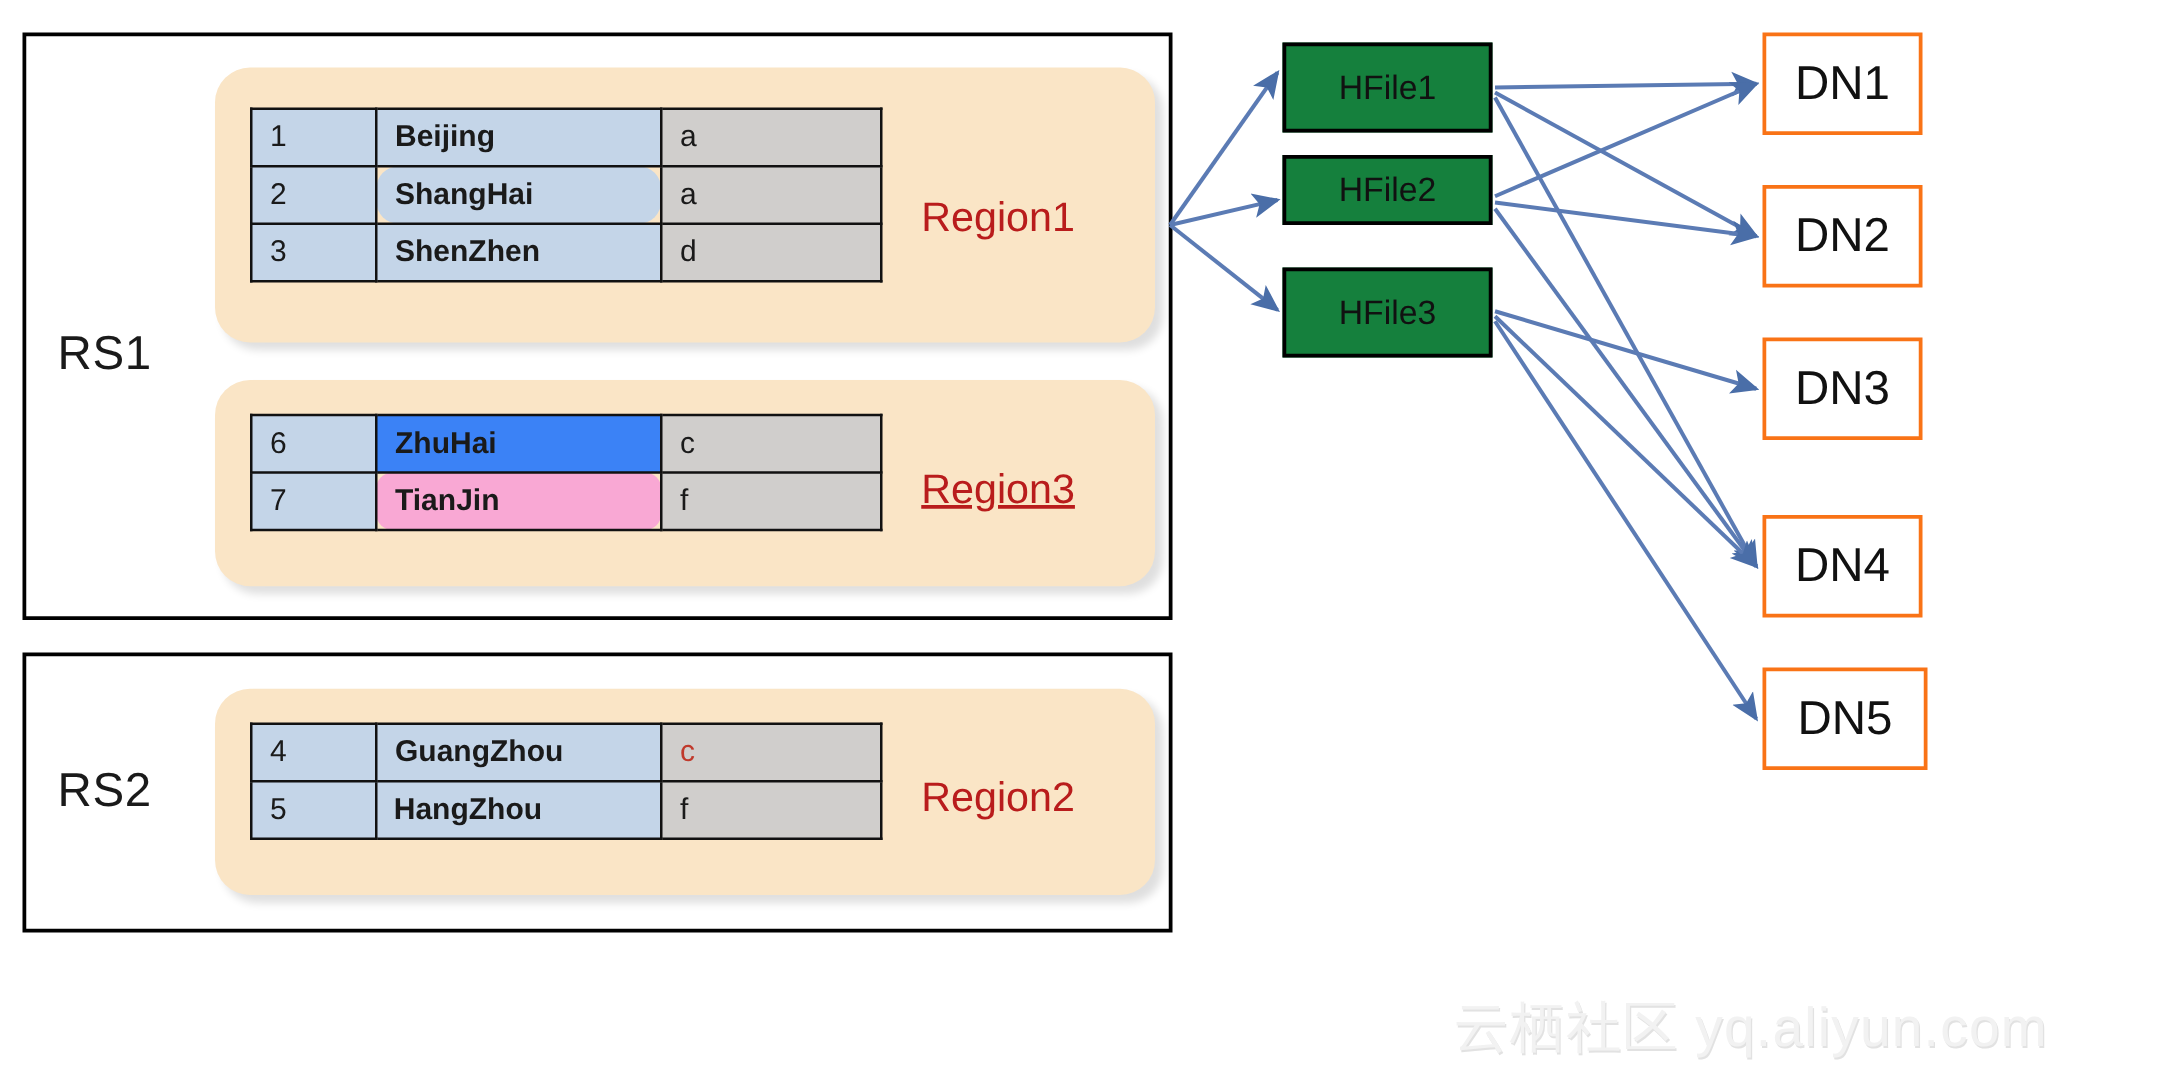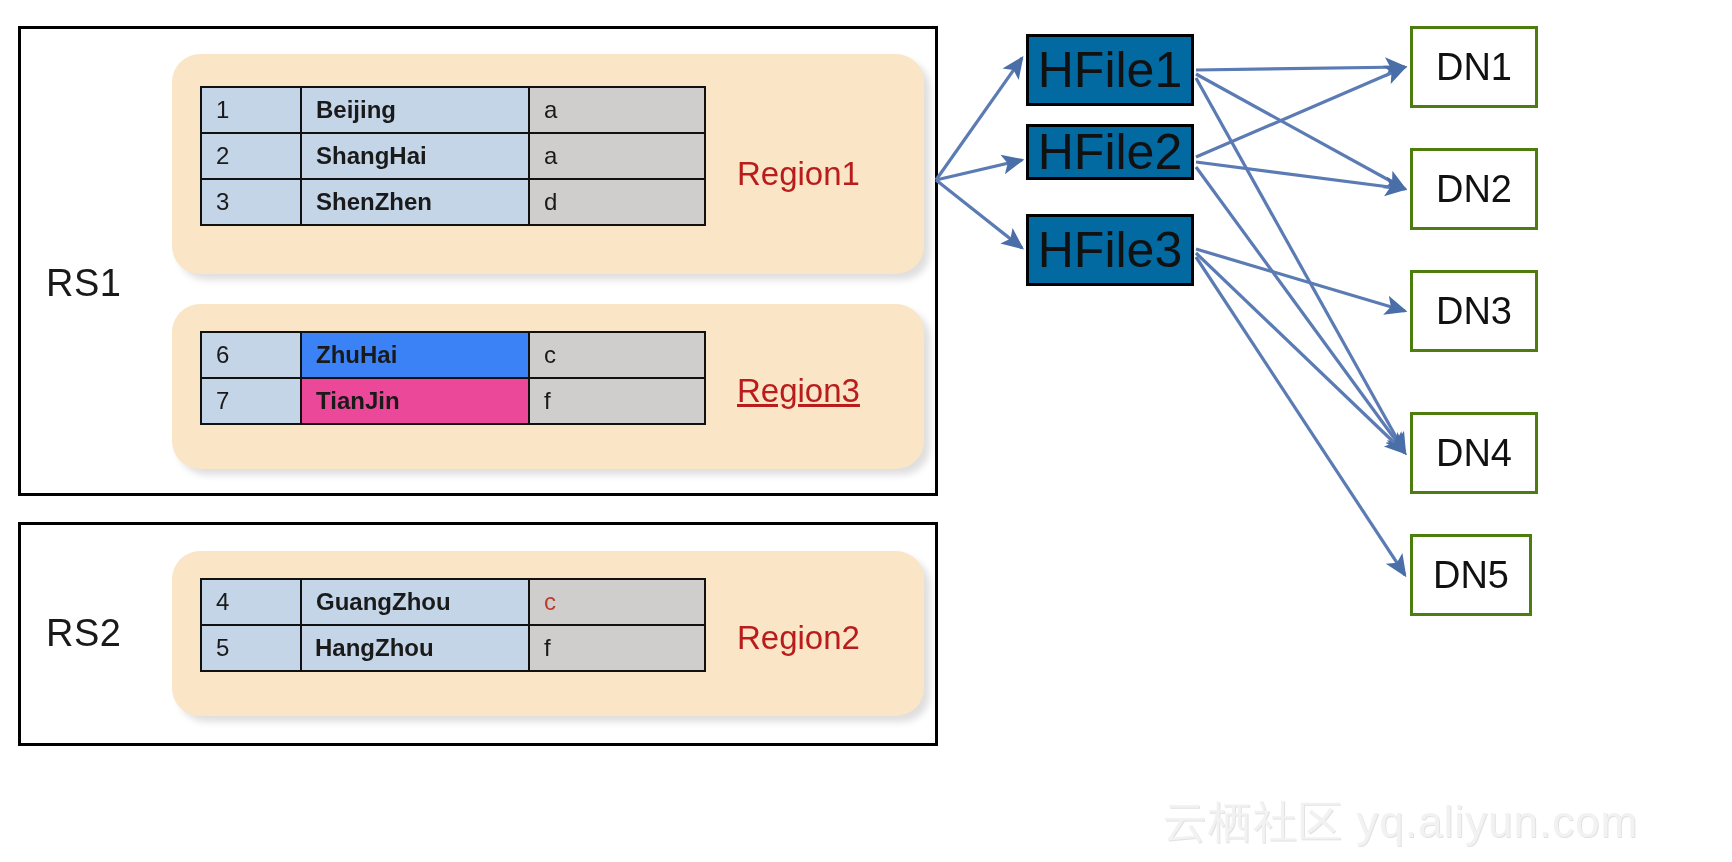--- a/index.html
+++ b/index.html
@@ -80,51 +80,51 @@
   }
   .data-table td.col-id   { width: 100px; background: #c4d5e8; }
   .data-table td.col-city { width: 228px; background: #c4d5e8; font-weight: bold; }
   .data-table td.col-tag  { width: 176px; background: #d0cecc; }
   .data-table td.tag-red  { color: #c0392b; }
 
   
   .hfile-box {
     position: absolute;
     border: 3px solid #000000;
-    background: #0369a1;
+    background: #15803d;
     box-sizing: border-box;
     display: flex;
     align-items: center;
     justify-content: center;
-    font-size: 50px;
+    font-size: 27px;
     color: #111111;
     white-space: nowrap;
   }
   #hfile1-box { left: 1026px; top: 34px;  width: 168px; height: 72px; }
   #hfile2-box { left: 1026px; top: 124px; width: 168px; height: 56px; }
   #hfile3-box { left: 1026px; top: 214px; width: 168px; height: 72px; }
 
   
   .dn-box {
     position: absolute;
-    border: 3px solid #4d7c0f;
+    border: 3px solid #f97316;
     background: #ffffff;
     box-sizing: border-box;
     display: flex;
     align-items: center;
     justify-content: center;
     font-size: 38px;
     color: #111111;
     white-space: nowrap;
   }
   #dn1-box { left: 1410px; top: 26px;  width: 128px; height: 82px; }
   #dn2-box { left: 1410px; top: 148px; width: 128px; height: 82px; }
   #dn3-box { left: 1410px; top: 270px; width: 128px; height: 82px; }
   #dn4-box { left: 1410px; top: 412px; width: 128px; height: 82px; }
-  #dn5-box { left: 1410px; top: 534px; width: 122px; height: 82px; }
+  #dn5-box { left: 1410px; top: 534px; width: 132px; height: 82px; }
 
   
   #arrow-layer {
     position: absolute;
     left: 0; top: 0;
     width: 1732px;
     height: 862px;
     pointer-events: none;
   }
 
@@ -152,21 +152,21 @@
   <div class="region-name" id="region1-name">Region1</div>
   <table class="data-table" id="region1-table">
     <tbody>
       <tr>
         <td class="col-id" style="background: rgb(196, 213, 232);">1</td>
         <td class="col-city" style="background: rgb(196, 213, 232);">Beijing</td>
         <td class="col-tag" style="background: rgb(208, 206, 204);">a</td>
       </tr>
       <tr>
         <td class="col-id" style="background: rgb(196, 213, 232);">2</td>
-        <td class="col-city" style="background: rgb(196, 213, 232);">ShangHai</td>
+        <td class="col-city" style="background: rgb(196, 213, 232); border-radius: 18px;">ShangHai</td>
         <td class="col-tag" style="background: rgb(208, 206, 204);">a</td>
       </tr>
       <tr>
         <td class="col-id" style="background: rgb(196, 213, 232);">3</td>
         <td class="col-city" style="background: rgb(196, 213, 232);">ShenZhen</td>
         <td class="col-tag" style="background: rgb(208, 206, 204);">d</td>
       </tr>
     </tbody>
   </table>
 
@@ -174,21 +174,21 @@
   <div class="region-name" id="region3-name">Region3</div>
   <table class="data-table" id="region3-table">
     <tbody>
       <tr>
         <td class="col-id" style="background: rgb(196, 213, 232);">6</td>
         <td class="col-city" style="background: #3b82f6;">ZhuHai</td>
         <td class="col-tag" style="background: rgb(208, 206, 204);">c</td>
       </tr>
       <tr>
         <td class="col-id" style="background: rgb(196, 213, 232);">7</td>
-        <td class="col-city" style="background: #ec4899;">TianJin</td>
+        <td class="col-city" style="background: #f9a8d4; border-radius: 13px;">TianJin</td>
         <td class="col-tag" style="background: rgb(208, 206, 204);">f</td>
       </tr>
     </tbody>
   </table>
 
   <div class="rs-box" id="rs2-box"></div>
   <div class="rs-label" id="rs2-label">RS2</div>
 
   <div class="region-panel" id="region2-panel" style="background: rgb(250, 229, 198);"></div>
   <div class="region-name" id="region2-name">Region2</div>

